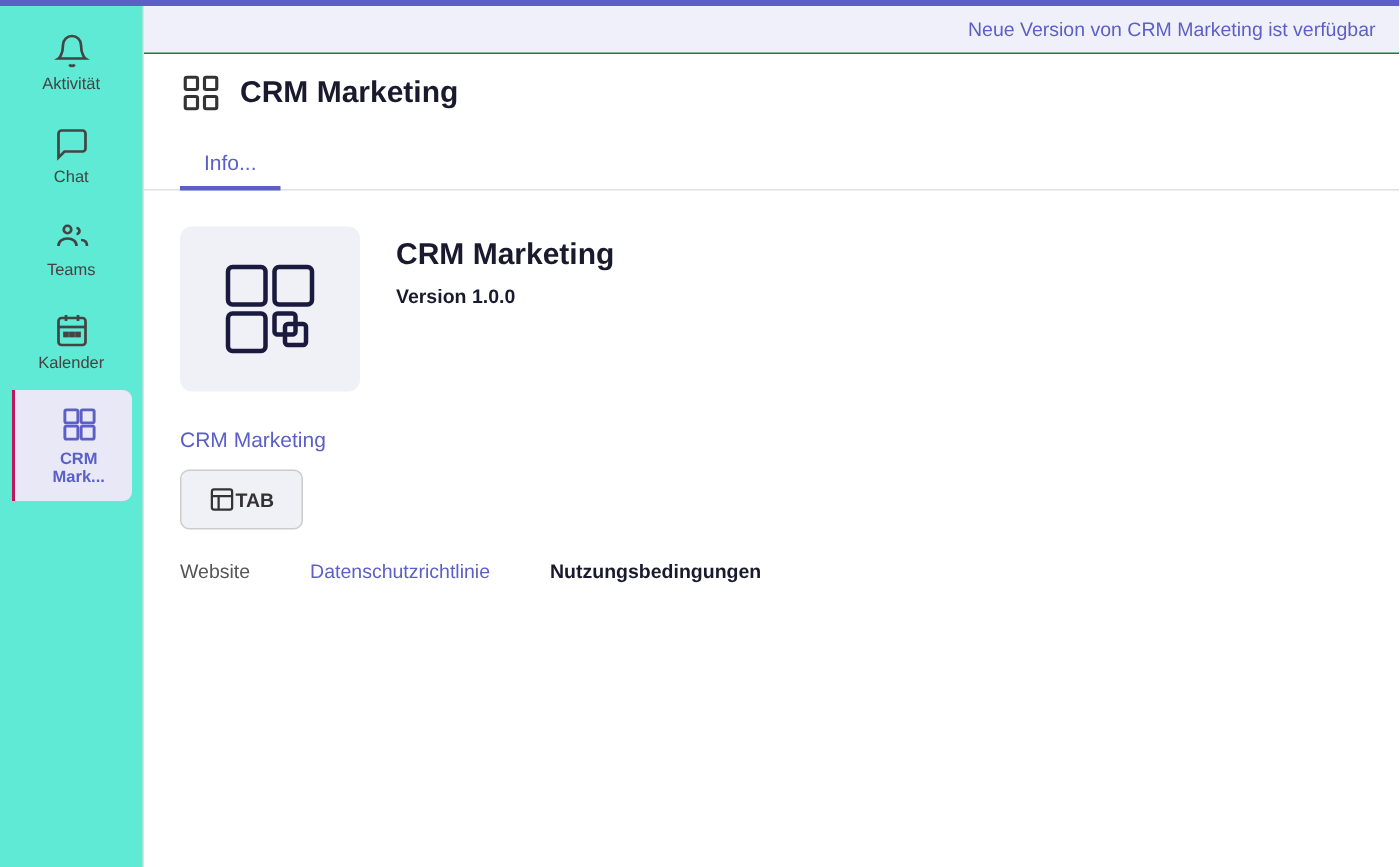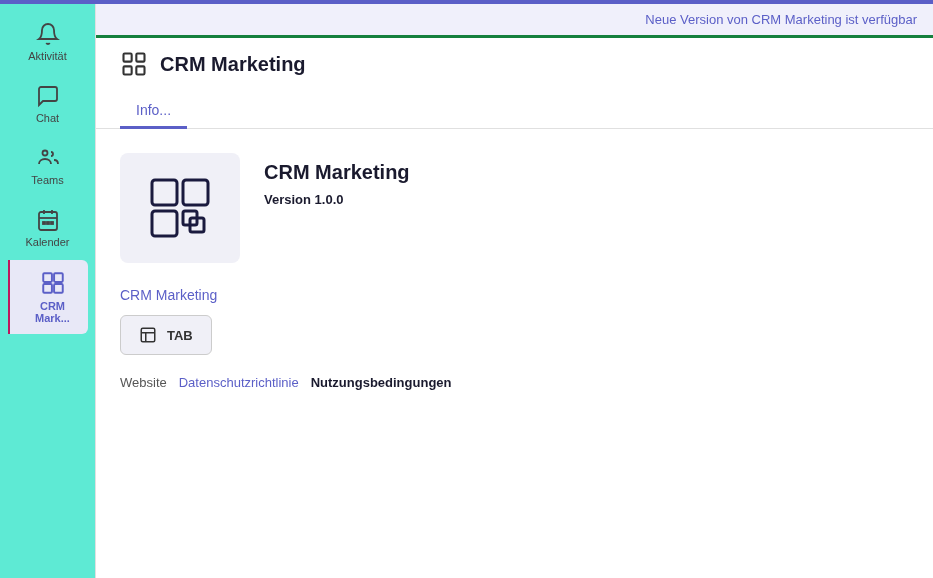--- a/index.html
+++ b/index.html
@@ -75,21 +75,21 @@
       flex-direction: column;
       overflow: hidden;
     }
 
     .notification-bar {
       background: #f0f0fb;
       padding: 8px 16px;
       font-size: 13px;
       color: #5b5fc7;
       text-align: right;
-      border-bottom: 3px solid #15803d;
+      border-bottom: 1px solid #15803d;
       flex-shrink: 0;
     }
 
     .page-header {
       display: flex;
       align-items: center;
       padding: 12px 24px 0 24px;
       gap: 12px;
       flex-shrink: 0;
     }
@@ -182,36 +182,36 @@
     .section-title {
       font-size: 14px;
       color: #5b5fc7;
       font-weight: 500;
       margin-bottom: 12px;
     }
 
     .tab-button {
       display: flex;
       align-items: center;
-      gap: 10px;
+      gap: 0;
       background: #f0f0f7;
       border: 1px solid #ccc;
       border-radius: 6px;
       padding: 10px 18px;
       cursor: pointer;
       font-size: 13px;
       font-weight: 600;
       color: #333;
       width: fit-content;
       margin-bottom: 20px;
     }
 
     .footer-links {
       display: flex;
-      gap: 12px;
+      gap: 40px;
       align-items: center;
     }
 
     .footer-link {
       font-size: 13px;
       color: #555;
       cursor: pointer;
     }
 
     .footer-link.highlighted {

